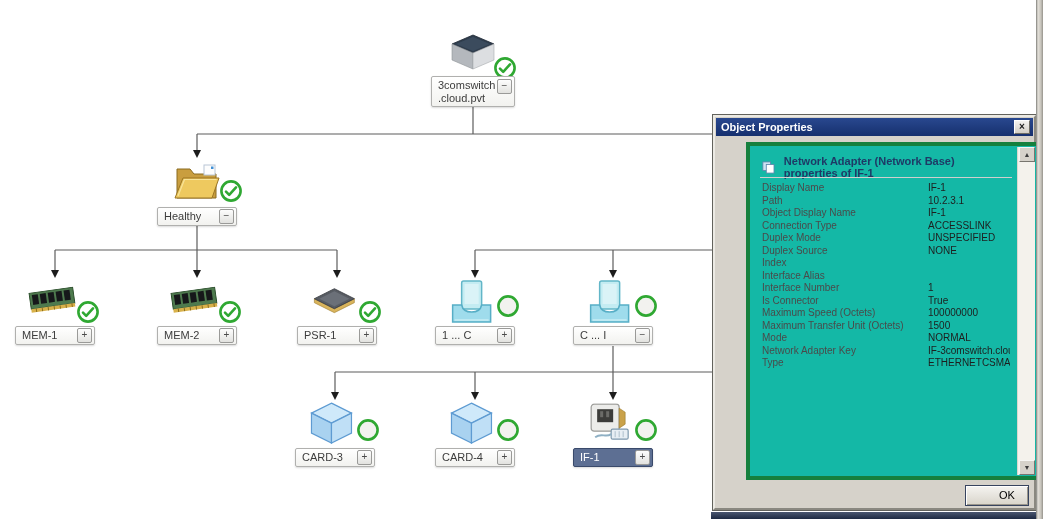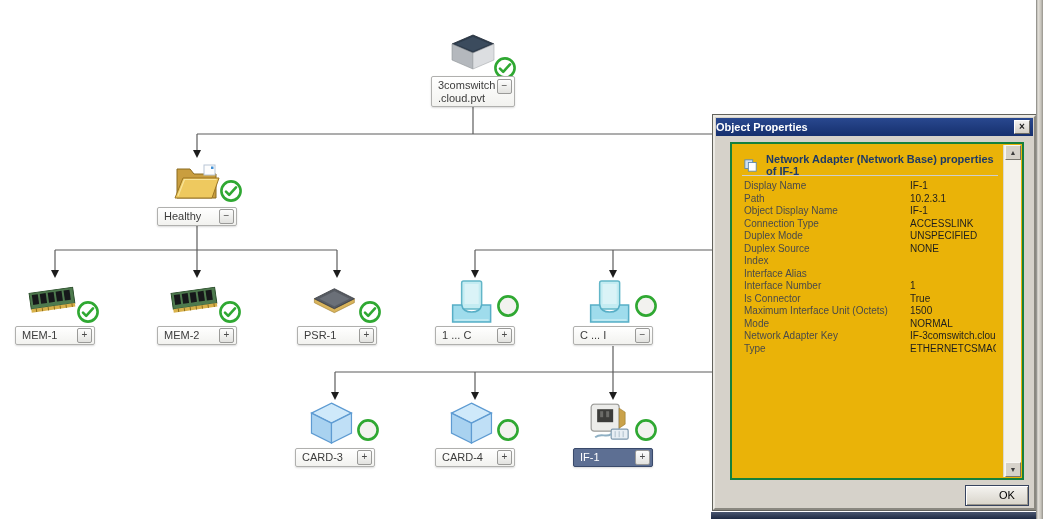--- a/index.html
+++ b/index.html
@@ -28,27 +28,27 @@
 
   
   .dialog{position:absolute;left:713px;top:115px;width:323px;height:395px;z-index:10;
           background:#d6d2ca;box-sizing:border-box;
           border-top:2px solid #eceae4;border-left:2px solid #eceae4;
           border-right:2px solid #8a8880;border-bottom:2px solid #8a8880;
           box-shadow:0 0 0 1px #62625c;}
   .titlebar{position:absolute;left:1px;top:1px;right:1px;height:18px;
             background:linear-gradient(180deg,#29488f,#16306e);
             display:flex;align-items:center;}
-  .titlebar .ttext{color:#ffffff;font-weight:bold;font-size:11px;flex:1;}
+  .titlebar .ttext{color:#ffffff;font-weight:bold;font-size:11px;padding-left:5px;flex:1;}
   .closebtn{width:16px;height:14px;margin-right:3px;box-sizing:border-box;
             background:linear-gradient(180deg,#f4f3f0,#d2cec5);
             border:1px solid;border-color:#ffffff #6e6c64 #6e6c64 #ffffff;
             font-size:10px;line-height:12px;font-weight:bold;text-align:center;color:#1a1a1a;}
-  .panel{position:absolute;left:15px;top:25px;width:294px;height:338px;box-sizing:border-box;
-         background:#eab308;border:2px solid #15803d;}
+  .panel{position:absolute;left:31px;top:25px;width:294px;height:338px;box-sizing:border-box;
+         background:#14b8a6;border:4px solid #15803d;}
   .phead{position:absolute;left:12px;top:9px;right:26px;display:flex;align-items:center;}
   .phead .htext{margin-left:9px;font-size:11px;font-weight:bold;color:#1e3a66;}
   .psep{position:absolute;left:10px;right:24px;top:31px;border-top:1px solid #cfcfcd;}
   .props{position:absolute;left:12px;top:36px;right:26px;}
   .prow{display:flex;height:12.5px;line-height:12.5px;font-size:10px;white-space:nowrap;}
   .pname{flex:0 0 166px;color:#4a4a4a;overflow:hidden;}
   .pval{flex:1;color:#1e1e1e;overflow:hidden;}
   .scroll{position:absolute;top:1px;right:1px;bottom:1px;width:17px;
           background:#f4f2ec;border-left:1px solid #dbd8cf;}
   .sbtn{position:absolute;left:1px;right:0;height:15px;box-sizing:border-box;
@@ -359,23 +359,27 @@
           <div class="prow">
             <span class="pname">Interface Number</span>
             <span class="pval">1</span>
           </div>
 
           <div class="prow">
             <span class="pname">Is Connector</span>
             <span class="pval">True</span>
           </div>
 
-
-          <div class="prow">
-            <span class="pname">Maximum Interface Unit (Octets)</span>
+          <div class="prow">
+            <span class="pname">Maximum Speed (Octets)</span>
+            <span class="pval">100000000</span>
+          </div>
+
+          <div class="prow">
+            <span class="pname">Maximum Transfer Unit (Octets)</span>
             <span class="pval">1500</span>
           </div>
 
 
           <div class="prow">
             <span class="pname">Mode</span>
             <span class="pval">NORMAL</span>
           </div>
 
           <div class="prow">

